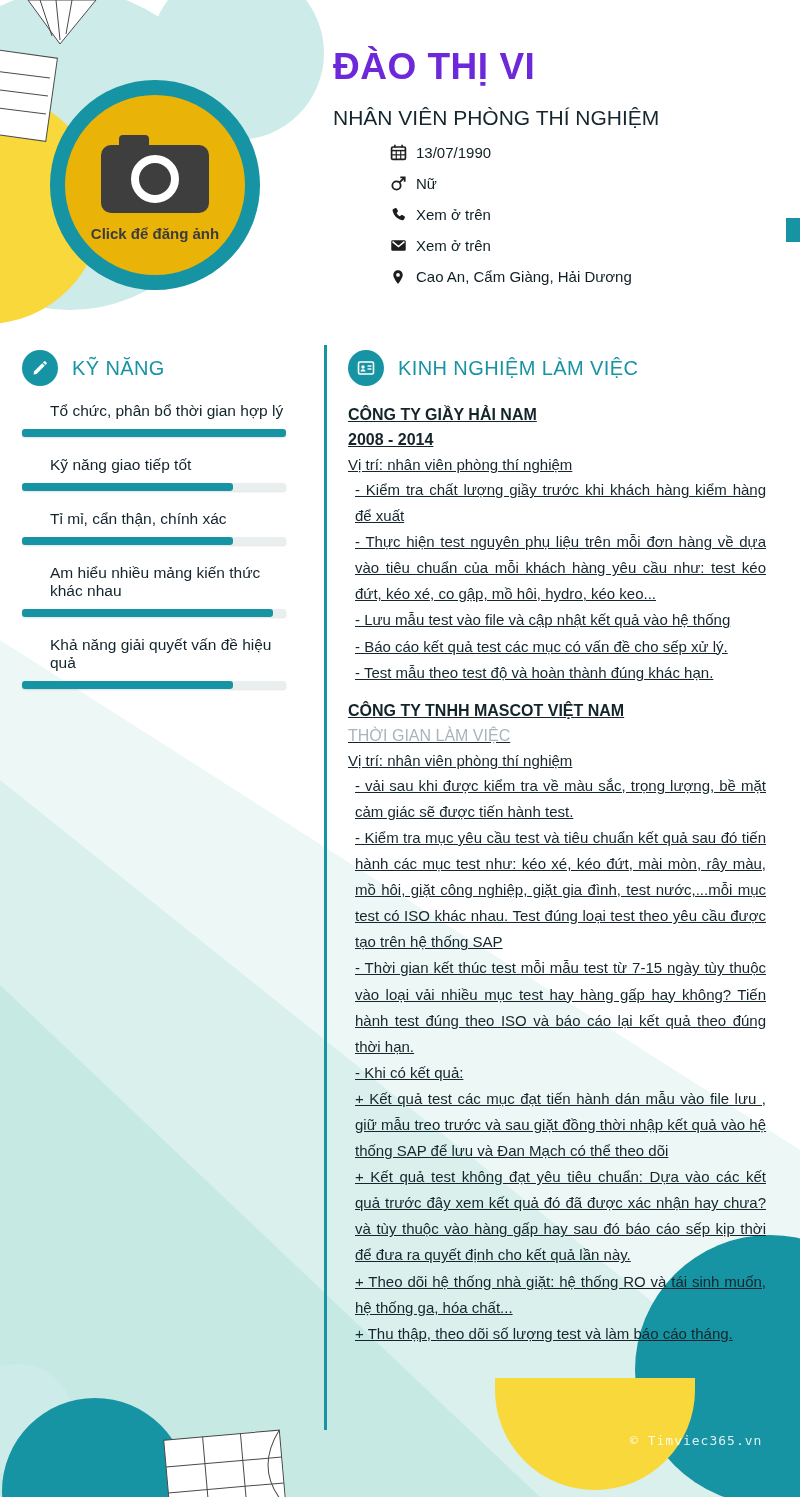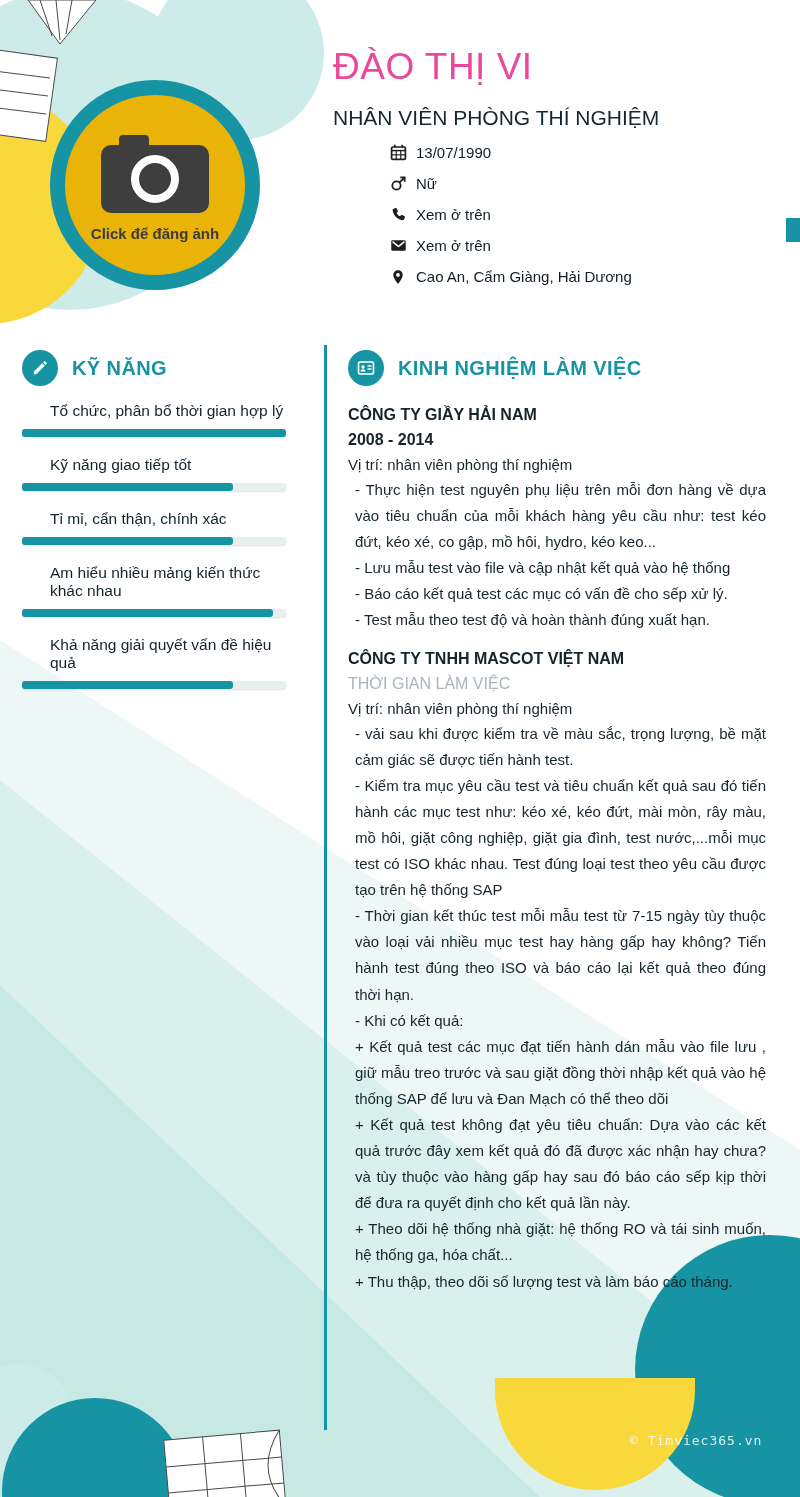--- a/index.html
+++ b/index.html
@@ -28,45 +28,45 @@
   .sketch-top { left:0; top:0; }
   .sketch-bottom { left:166px; top:1434px; transform:rotate(-5deg); }
 
   
   .photo-wrap { left:50px; top:80px; width:210px; height:210px; border-radius:50%;
     background:#eab308; border:15px solid #1694a3; z-index:3;
     display:flex; flex-direction:column; align-items:center; justify-content:center; cursor:pointer; }
   .photo-caption { font-size:15px; font-weight:bold; color:#3c3c3c; margin-top:4px; }
 
   
-  .name { position:absolute; left:333px; top:46px; font-size:37px; font-weight:normal; color:#ec4899; letter-spacing:0.5px; z-index:3; }
+  .name { position:absolute; left:333px; top:46px; font-size:37px; font-weight:bold; color:#6d28d9; letter-spacing:0.5px; z-index:3; }
   .job-title { position:absolute; left:333px; top:106px; font-size:21px; font-weight:500; color:#16262e; z-index:3; }
   .contact-list { position:absolute; left:386px; top:142px; z-index:3; }
   .contact-row { display:flex; align-items:center; margin-bottom:10px; min-height:21px; }
   .contact-icon { width:24px; display:inline-flex; justify-content:center; align-items:center; }
   .contact-text { font-size:15px; color:#101e24; margin-left:6px; }
 
   
   .divider { position:absolute; left:324px; top:345px; width:3px; height:1085px; background:#1694a3; z-index:2; }
 
   .section-head { display:flex; align-items:center; }
   .section-icon-circle { width:36px; height:36px; border-radius:50%; background:#1694a3;
     display:flex; align-items:center; justify-content:center; flex:0 0 36px; }
-  .section-title { margin-left:14px; font-size:20px; font-weight:bold; color:#1793a3; letter-spacing:0.4px; }
+  .section-title { margin-left:14px; font-size:20px; font-weight:normal; color:#1793a3; letter-spacing:0.4px; }
 
   .skills-col { position:absolute; left:22px; top:350px; width:264px; z-index:2; }
   .skills-list { margin-top:16px; }
   .skill-item { margin-bottom:19px; }
   .skill-label { font-size:15.5px; color:#13242b; margin-bottom:9px;margin-left:28px; }
   .skill-track { width:100%; height:8px; background:#e9eeee; border-radius:3px; box-shadow:0 1px 2px rgba(0,0,0,0.12); }
   .skill-fill { height:8px; background:#1694a3; border-radius:3px; }
 
   .exp-col { position:absolute; left:348px; top:350px; width:418px; z-index:2; }
   .experience-list { margin-top:20px; }
-  .job { margin-bottom:16px; }
+  .job { margin-bottom:16px;text-decoration:underline; }
   .job-company { font-size:16px; font-weight:bold; color:#14242b; margin-bottom:7px; }
   .job-period { font-size:16px; font-weight:bold; color:#14242b; margin-bottom:7px; }
   .job-period.muted { color:#a8b5ba; font-weight:400; }
   .job-position { font-size:15px; color:#15262d; margin-bottom:4px; }
   .job-detail { font-size:15px; line-height:1.74; color:#15262d; text-align:justify; padding-left:7px; }
 
   .watermark { position:absolute; left:630px; top:1433px; z-index:3;
     font-family:"DejaVu Sans Mono","Liberation Mono",monospace;
     font-size:13px; letter-spacing:1px; color:rgba(255,255,255,0.85);text-align:center; }
 </style>
@@ -237,24 +237,25 @@
           <line x1="10.5" y1="10" x2="14.5" y2="10" stroke="#ffffff" stroke-width="1.4"></line>
         </svg>
       </span>
       <span class="section-title">KINH NGHIỆM LÀM VIỆC</span>
     </div>
     <div class="experience-list">
         <section class="job">
           <h3 class="job-company">CÔNG TY GIẦY HẢI NAM</h3>
           <div class="job-period">2008 - 2014</div>
           <div class="job-position">Vị trí: nhân viên phòng thí nghiệm</div>
+          <p class="job-detail">- Kiểm tra chất lượng giầy trước khi khách hàng kiểm hàng để xuất</p>
           <p class="job-detail">- Thực hiện test nguyên phụ liệu trên mỗi đơn hàng về dựa vào tiêu chuẩn của mỗi khách hàng yêu cầu như: test kéo đứt, kéo xé, co gập, mồ hôi, hydro, kéo keo...</p>
           <p class="job-detail">- Lưu mẫu test vào file và cập nhật kết quả vào hệ thống</p>
           <p class="job-detail">- Báo cáo kết quả test các mục có vấn đề cho sếp xử lý.</p>
-          <p class="job-detail">- Test mẫu theo test độ và hoàn thành đúng xuất hạn.</p>
+          <p class="job-detail">- Test mẫu theo test độ và hoàn thành đúng khác hạn.</p>
         </section>
         <section class="job">
           <h3 class="job-company">CÔNG TY TNHH MASCOT VIỆT NAM</h3>
           <div class="job-period muted">THỜI GIAN LÀM VIỆC</div>
           <div class="job-position">Vị trí: nhân viên phòng thí nghiệm</div>
           <p class="job-detail">- vải sau khi được kiểm tra về màu sắc, trọng lượng, bề mặt cảm giác sẽ được tiến hành test.</p>
           <p class="job-detail">- Kiểm tra mục yêu cầu test và tiêu chuẩn kết quả sau đó tiến hành các mục test như: kéo xé, kéo đứt, mài mòn, rây màu, mồ hôi, giặt công nghiệp, giặt gia đình, test nước,...mỗi mục test có ISO khác nhau. Test đúng loại test theo yêu cầu được tạo trên hệ thống SAP</p>
           <p class="job-detail">- Thời gian kết thúc test mỗi mẫu test từ 7-15 ngày tùy thuộc vào loại vải nhiều mục test hay hàng gấp hay không? Tiến hành test đúng theo ISO và báo cáo lại kết quả theo đúng thời hạn.</p>
           <p class="job-detail">- Khi có kết quả:</p>
           <p class="job-detail">+ Kết quả test các mục đạt tiến hành dán mẫu vào file lưu , giữ mẫu treo trước và sau giặt đồng thời nhập kết quả vào hệ thống SAP để lưu và Đan Mạch có thể theo dõi</p>

